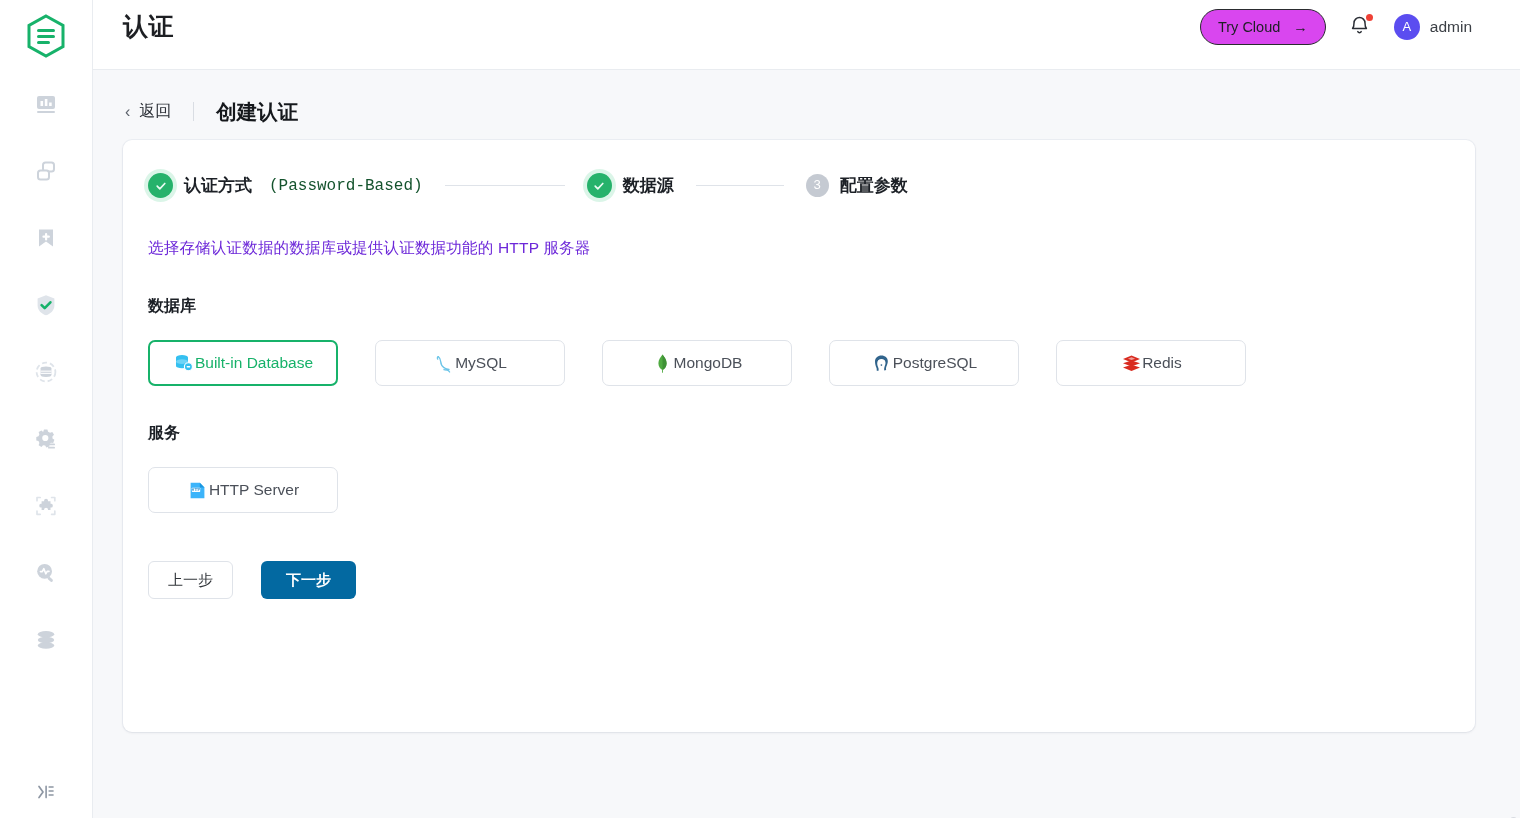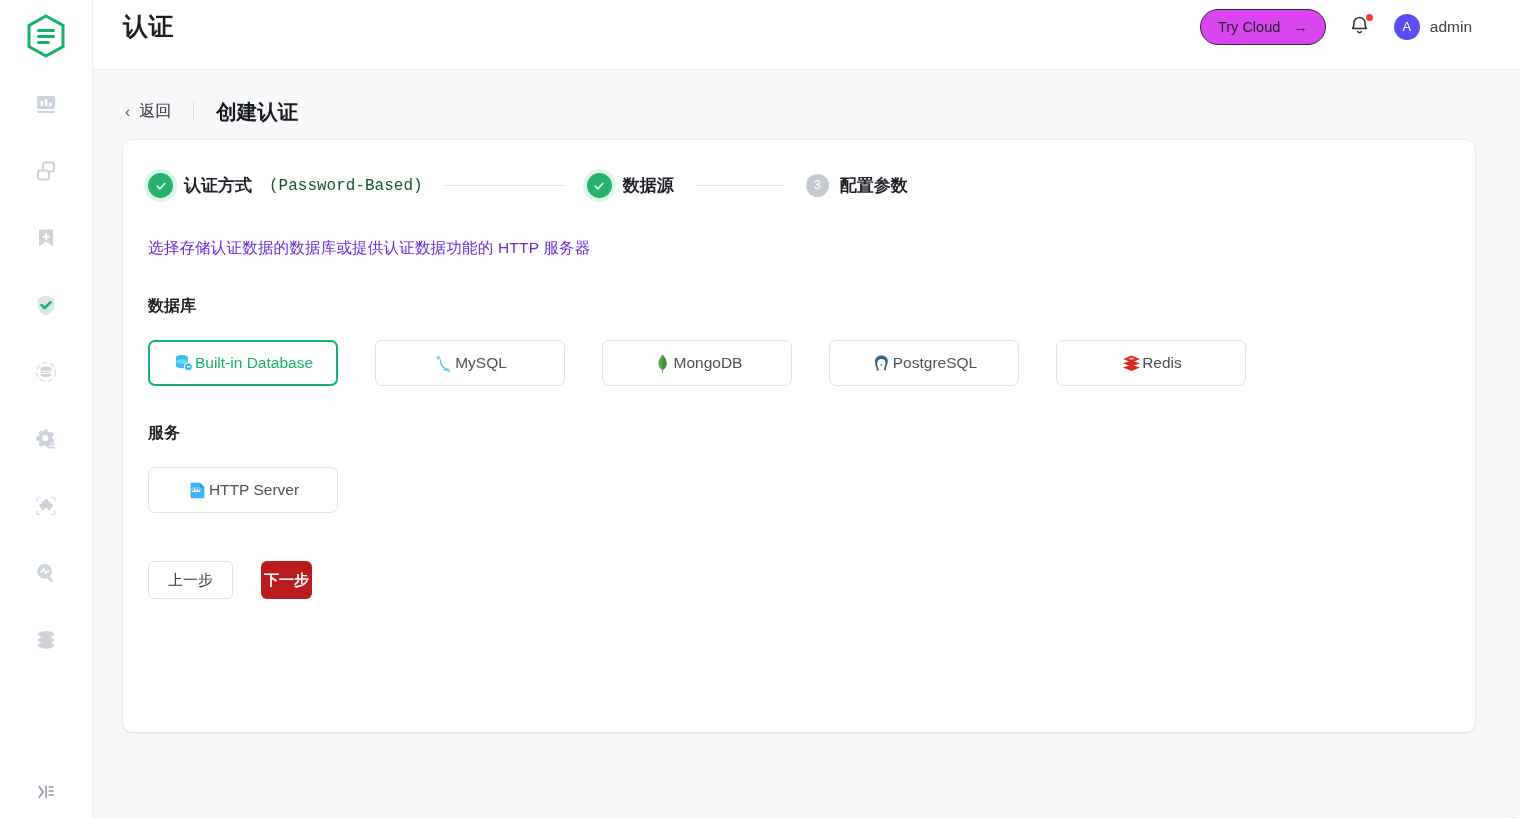--- a/index.html
+++ b/index.html
@@ -100,22 +100,22 @@
   .opt.selected { border: 2px solid #17b26a; color: #17b26a; }
   .opt-ico { width: 22px; height: 22px; display: flex; align-items: center; justify-content: center; flex: 0 0 22px;}
 
   .actions { display: flex; gap: 28px; margin-top: 48px; }
   .btn-prev {
     height: 38px; padding: 0 19px; border: 1px solid #dfe3e9; border-radius: 6px;
     background: #fff; color: #303439; font-size: 15px; cursor: pointer; font-weight: 500;
     display: flex; align-items: center;
   }
   .btn-next {
-    height: 38px; padding: 0 3px; border: none; border-radius: 6px;
-    background: #b91c1c; color: #fff; font-size: 15px; cursor: pointer; font-weight: bold;
+    height: 38px; padding: 0 25px; border: none; border-radius: 6px;
+    background: #0369a1; color: #fff; font-size: 15px; cursor: pointer; font-weight: bold;
     display: flex; align-items: center;
   }
 
   
   .scrollbar { position: absolute; right: 3px; top: 72px; width: 7px; height: 746px; }
   .scroll-thumb { position: absolute; right: 0; top: 675px; width: 7px; height: 60px;
                   background: #d7dbe1; border-radius: 4px; }
 </style>
 </head>
 <body>

